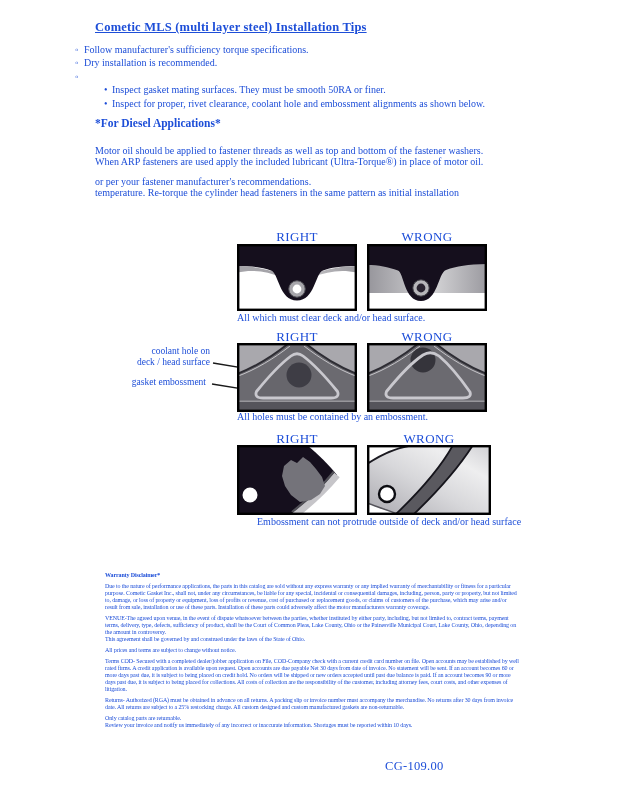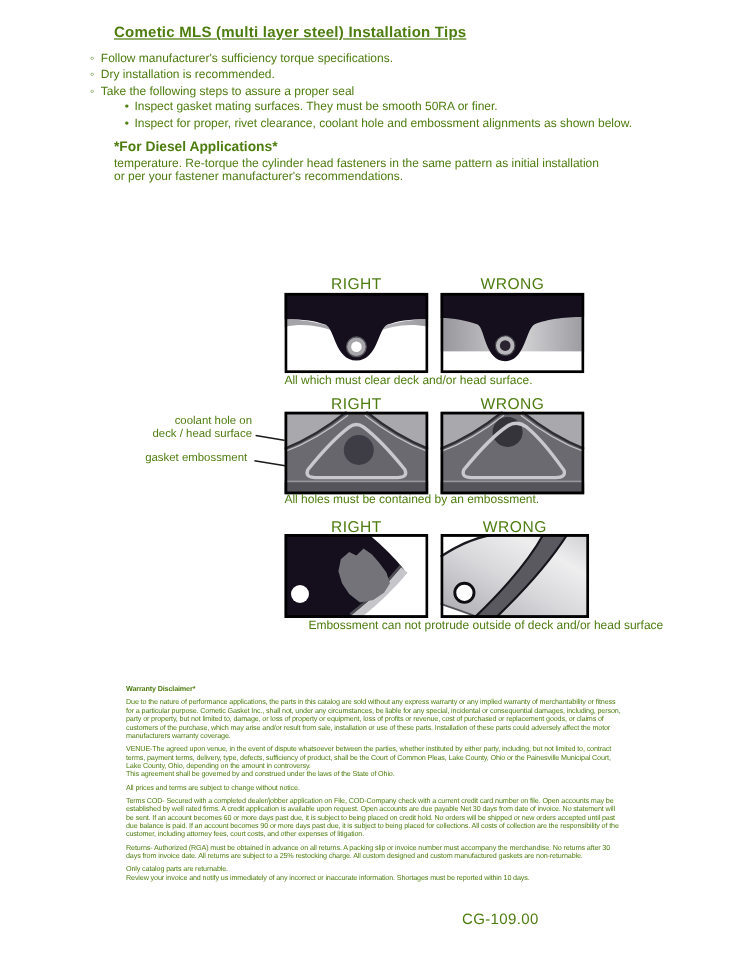--- a/index.html
+++ b/index.html
@@ -1,34 +1,34 @@
 <!DOCTYPE html>
 <html><head>
 <meta charset="utf-8">
 <style>
   html,body{margin:0;padding:0;background:#ffffff;}
   .page{
     position:relative;width:576px;height:800px;background:#ffffff;
-    font-family:Liberation Sans, sans-serif;color:#4d7c0f;overflow:hidden;
+    font-family:Liberation Serif, serif;color:#1d4ed8;overflow:hidden;
   }
   .abs{position:absolute;}
   
   .title{
     left:95px;top:20px;font-size:12.5px;font-weight:bold;
     text-decoration:underline;letter-spacing:.2px;white-space:nowrap;
   }
   
   .bullets{left:75px;top:43px;font-size:10px;}
   .b-row{display:flex;line-height:13.4px;white-space:nowrap;}
   .b-mark{width:9px;flex:0 0 9px;text-align:left;}
   .b-sub{margin-left:29px;}
   .b-sub .b-mark{width:8px;flex:0 0 8px;}
   
   .diesel{left:95px;top:117px;font-size:10px;}
-  .diesel-h{font-size:11.5px;font-weight:bold;line-height:13px;margin:0 0 1px 0;white-space:nowrap;}
+  .diesel-h{font-size:11.5px;font-weight:bold;line-height:13px;margin:0 0 15px 0;white-space:nowrap;}
   .dp{margin:0 0 9px 0;}
   .dline{line-height:11px;white-space:nowrap;}
   
   .dg-label{font-size:13px;letter-spacing:.4px;text-align:center;width:120px;line-height:15px;}
   .panel{line-height:0;}
   .caption{font-size:10px;line-height:11.5px;white-space:nowrap;}
   .caption.wrap{white-space:normal;width:300px;margin-left:20px;}
   .annot{font-size:9.5px;line-height:10.5px;text-align:right;white-space:nowrap;}
   
   .fineprint{left:105px;top:572px;width:414px;font-size:6px;line-height:7px;letter-spacing:-0.02em;}
@@ -49,37 +49,40 @@
     <div class="b-row">
         <span class="b-mark">◦</span>
         <span>Follow manufacturer's sufficiency torque specifications.</span>
       </div>
     <div class="b-row">
         <span class="b-mark">◦</span>
         <span>Dry installation is recommended.</span>
       </div>
     <div class="b-row">
         <span class="b-mark">◦</span>
-        <span>Take the following steps to assure a proper seal</span>
       </div>
     <div class="b-row b-sub">
         <span class="b-mark">•</span>
         <span>Inspect gasket mating surfaces.  They must be smooth 50RA or finer.</span>
       </div>
     <div class="b-row b-sub">
         <span class="b-mark">•</span>
         <span>Inspect for proper, rivet clearance, coolant hole and embossment alignments as shown below.</span>
       </div>
   </div>
 
   <div class="abs diesel">
     <div class="diesel-h">*For Diesel Applications*</div>
     <div class="dp">
+      <div class="dline">Motor oil should be applied to fastener threads as well as top and bottom of the fastener washers.</div>
+      <div class="dline">When ARP fasteners are used apply the included lubricant (Ultra-Torque®) in place of motor oil.</div>
+    </div>
+    <div class="dp">
+      <div class="dline">or per your fastener manufacturer's recommendations.</div>
       <div class="dline">temperature. Re-torque the cylinder head fasteners in the same pattern as initial installation</div>
-      <div class="dline">or per your fastener manufacturer's recommendations.</div>
     </div>
   </div>
 
   <div class="abs dg-label" style="left:237px;top:229px;">RIGHT</div>
   <div class="abs dg-label" style="left:367px;top:229px;">WRONG</div>
 
   <div class="abs panel" style="left:237px;top:244px;">
     <svg width="120" height="67" viewBox="0 0 120 67">
       <rect width="120" height="67" fill="#ffffff"></rect>
       <defs>

